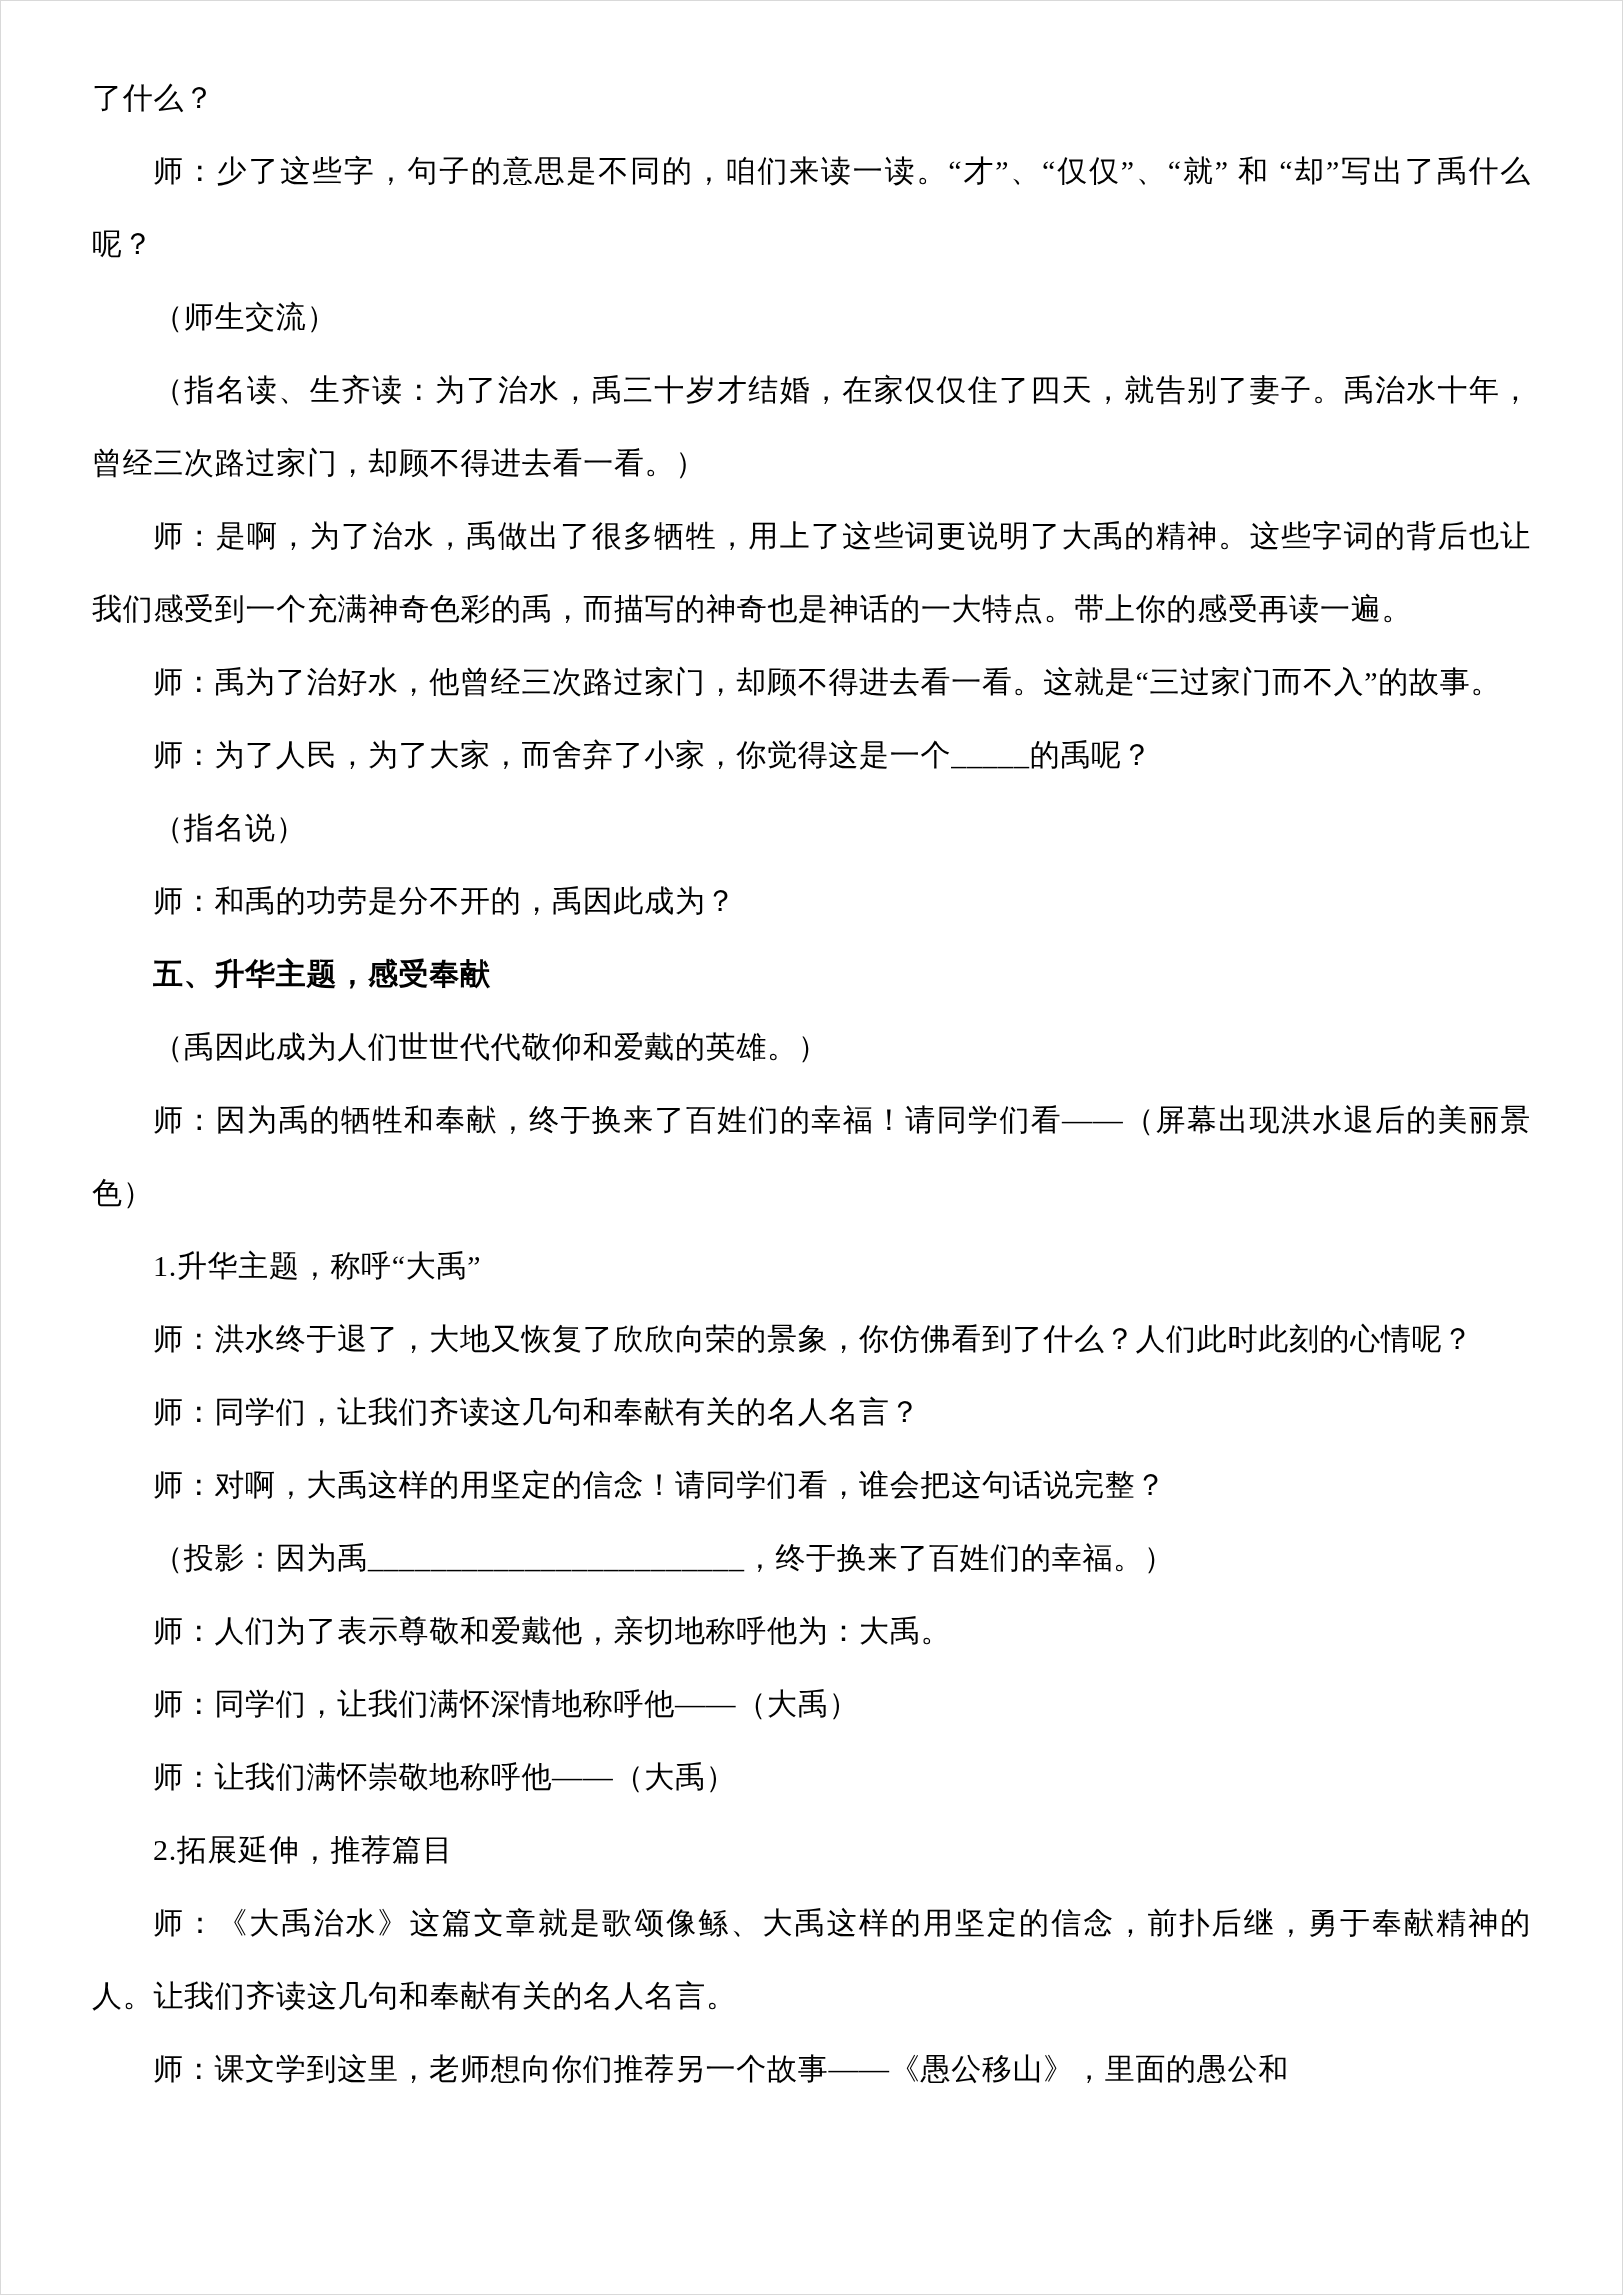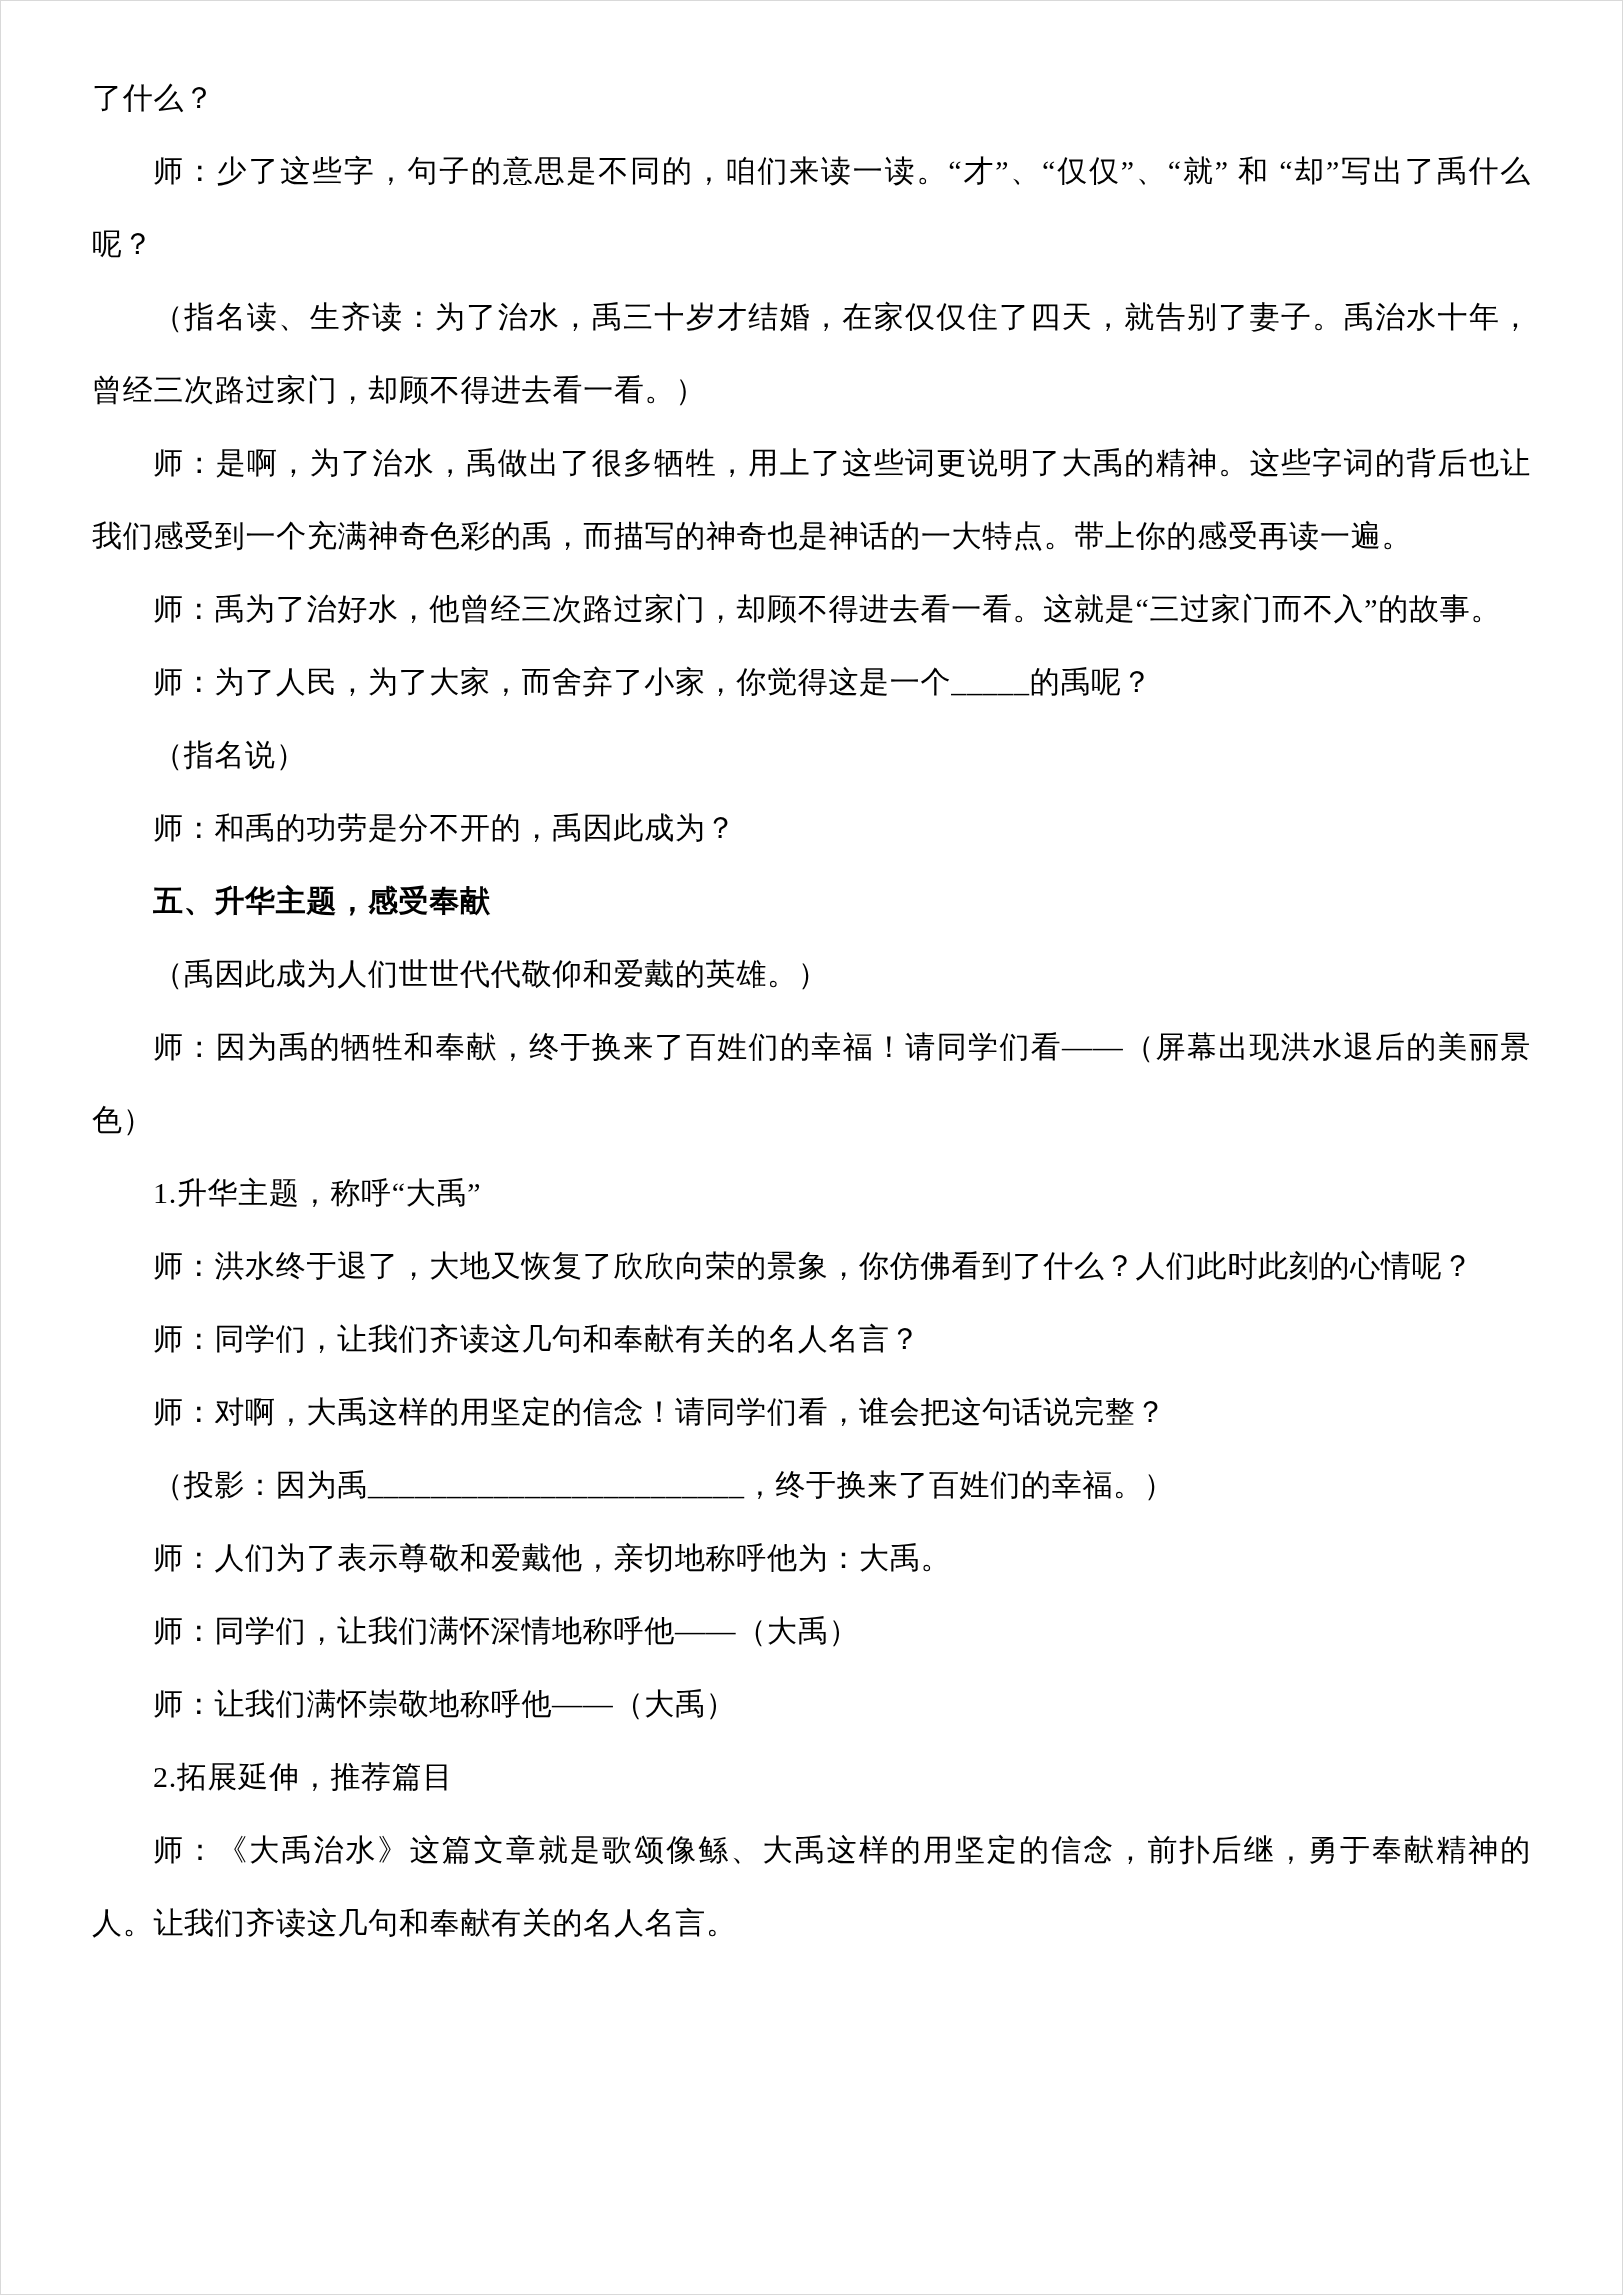--- a/index.html
+++ b/index.html
@@ -35,34 +35,36 @@
     font-weight: bold;
   }
 </style>
 </head>
 <body>
 
 <div class="page">
   <div id="document-body">
       <p class="para">了什么？</p>
       <p class="para indent">师：少了这些字，句子的意思是不同的，咱们来读一读。“才”、“仅仅”、“就” 和 “却”写出了禹什么呢？</p>
+      <p class="para indent">（师生交流）</p>
       <p class="para indent">（指名读、生齐读：为了治水，禹三十岁才结婚，在家仅仅住了四天，就告别了妻子。禹治水十年，曾经三次路过家门，却顾不得进去看一看。）</p>
       <p class="para indent">师：是啊，为了治水，禹做出了很多牺牲，用上了这些词更说明了大禹的精神。这些字词的背后也让我们感受到一个充满神奇色彩的禹，而描写的神奇也是神话的一大特点。带上你的感受再读一遍。</p>
       <p class="para indent">师：禹为了治好水，他曾经三次路过家门，却顾不得进去看一看。这就是“三过家门而不入”的故事。</p>
       <p class="para indent">师：为了人民，为了大家，而舍弃了小家，你觉得这是一个_____的禹呢？</p>
       <p class="para indent">（指名说）</p>
       <p class="para indent">师：和禹的功劳是分不开的，禹因此成为？</p>
       <p class="para indent bold">五、升华主题，感受奉献</p>
       <p class="para indent">（禹因此成为人们世世代代敬仰和爱戴的英雄。）</p>
       <p class="para indent">师：因为禹的牺牲和奉献，终于换来了百姓们的幸福！请同学们看——（屏幕出现洪水退后的美丽景色）</p>
       <p class="para indent">1.升华主题，称呼“大禹”</p>
       <p class="para indent">师：洪水终于退了，大地又恢复了欣欣向荣的景象，你仿佛看到了什么？人们此时此刻的心情呢？</p>
       <p class="para indent">师：同学们，让我们齐读这几句和奉献有关的名人名言？</p>
       <p class="para indent">师：对啊，大禹这样的用坚定的信念！请同学们看，谁会把这句话说完整？</p>
       <p class="para indent">（投影：因为禹________________________，终于换来了百姓们的幸福。）</p>
       <p class="para indent">师：人们为了表示尊敬和爱戴他，亲切地称呼他为：大禹。</p>
       <p class="para indent">师：同学们，让我们满怀深情地称呼他——（大禹）</p>
       <p class="para indent">师：让我们满怀崇敬地称呼他——（大禹）</p>
       <p class="para indent">2.拓展延伸，推荐篇目</p>
       <p class="para indent">师：《大禹治水》这篇文章就是歌颂像鲧、大禹这样的用坚定的信念，前扑后继，勇于奉献精神的人。让我们齐读这几句和奉献有关的名人名言。</p>
+      <p class="para indent">师：课文学到这里，老师想向你们推荐另一个故事——《愚公移山》，里面的愚公和</p>
     </div>
 </div>
 
 
 </body></html>

